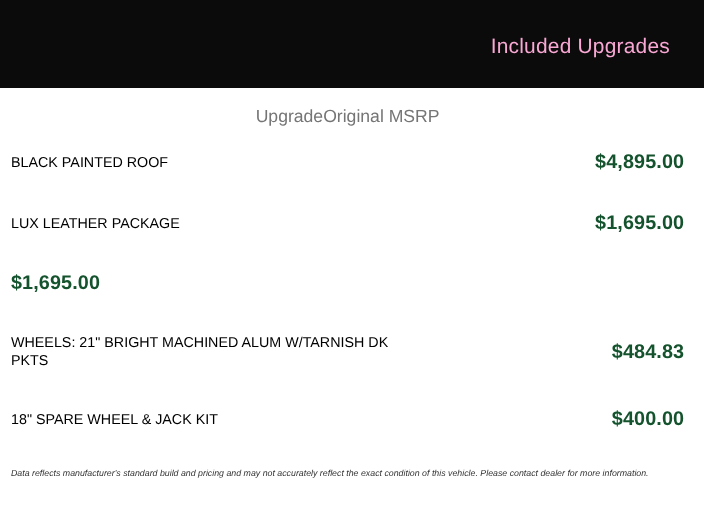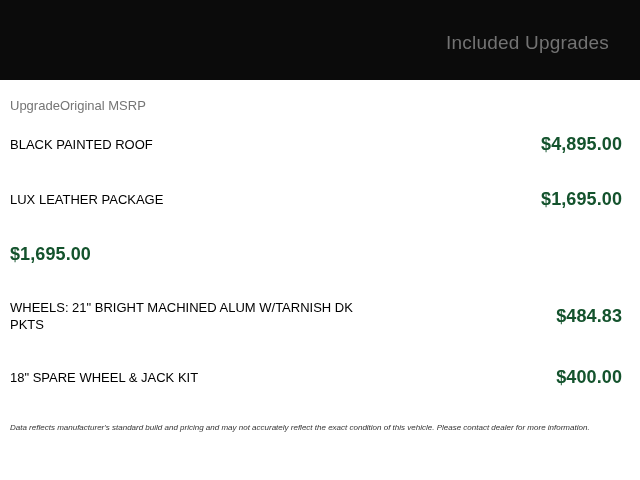--- a/index.html
+++ b/index.html
@@ -12,31 +12,31 @@
   .header {
     width: 640px; height: 80px;
     background: #0b0b0b;
     display: flex;
     align-items: center;
     justify-content: flex-end;
     padding-right: 31px;
     padding-top: 6px;
   }
   .header-title {
-    color: #737373;
+    color: #f9a8d4;
     font-size: 19px;
     font-weight: 400;
     letter-spacing: 0.2px;
   }
   .col-header {
     display: flex;
-    justify-content: flex-start;
+    justify-content: center;
     align-items: baseline;
     padding: 18px 18px 0 10px;
-    font-size: 13px;
+    font-size: 16px;
     color: #757575;
   }
   .rows {
     margin-top: 4px;
   }
   .row {
     display: flex;
     justify-content: space-between;
     align-items: center;
     padding: 17px 18px 17px 10px;

